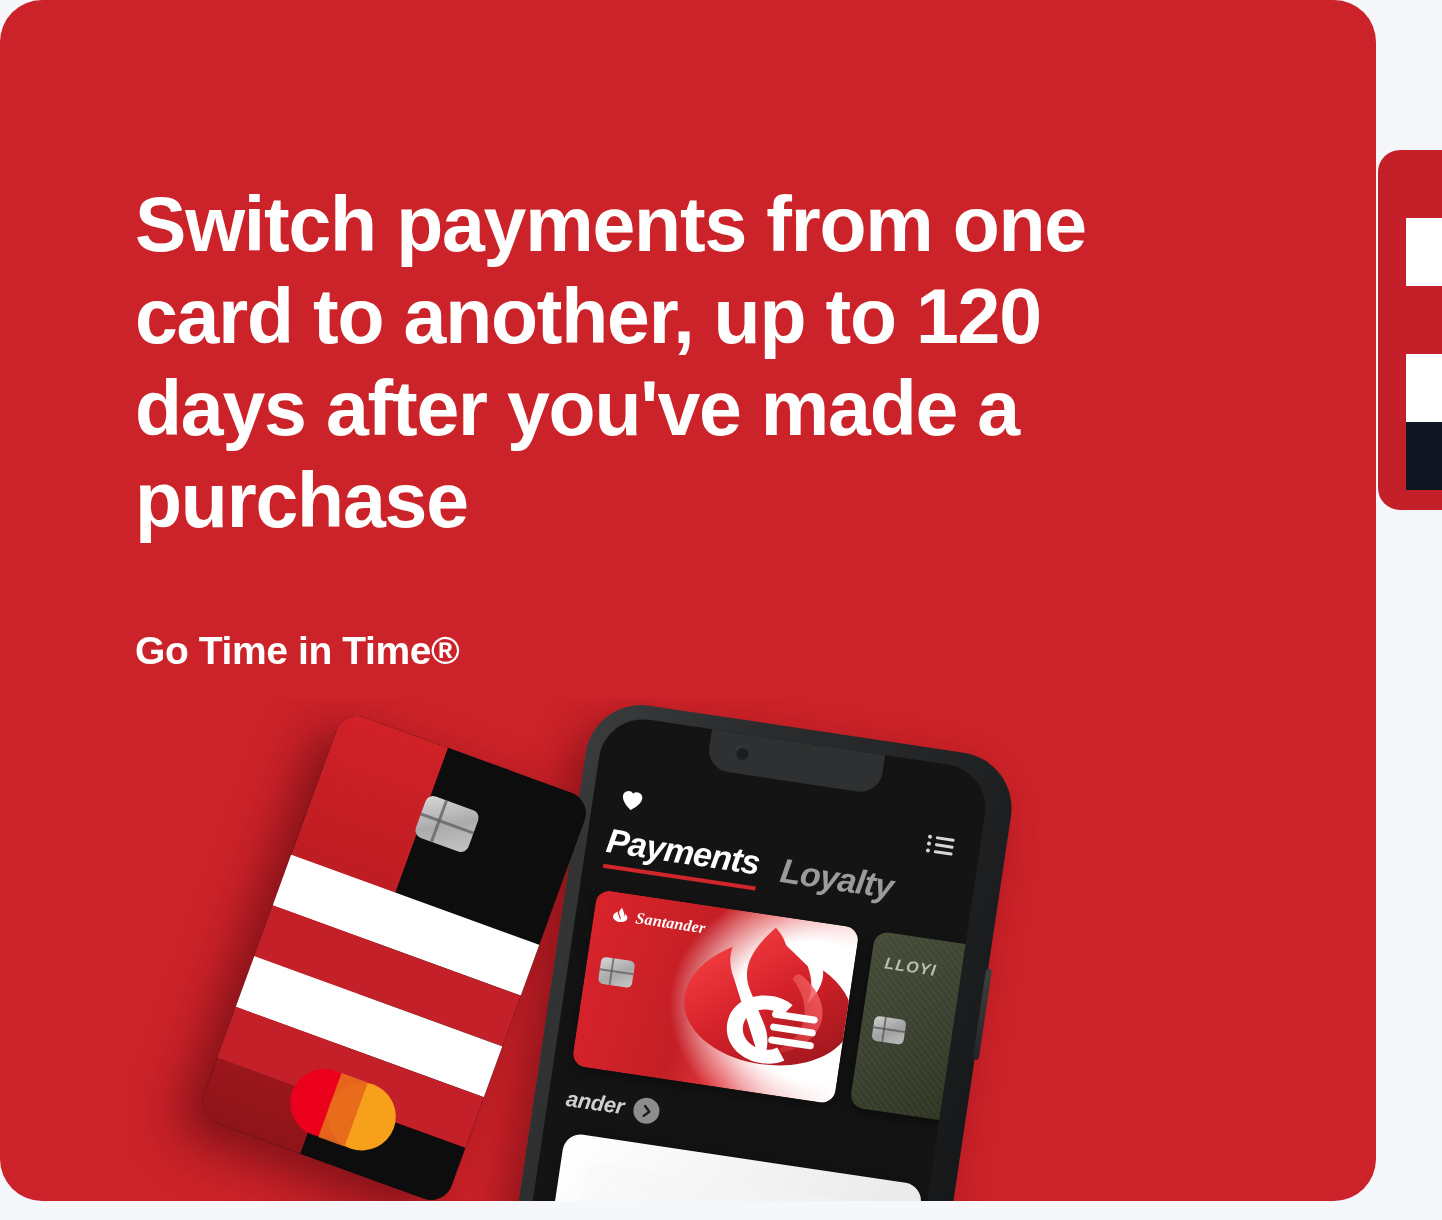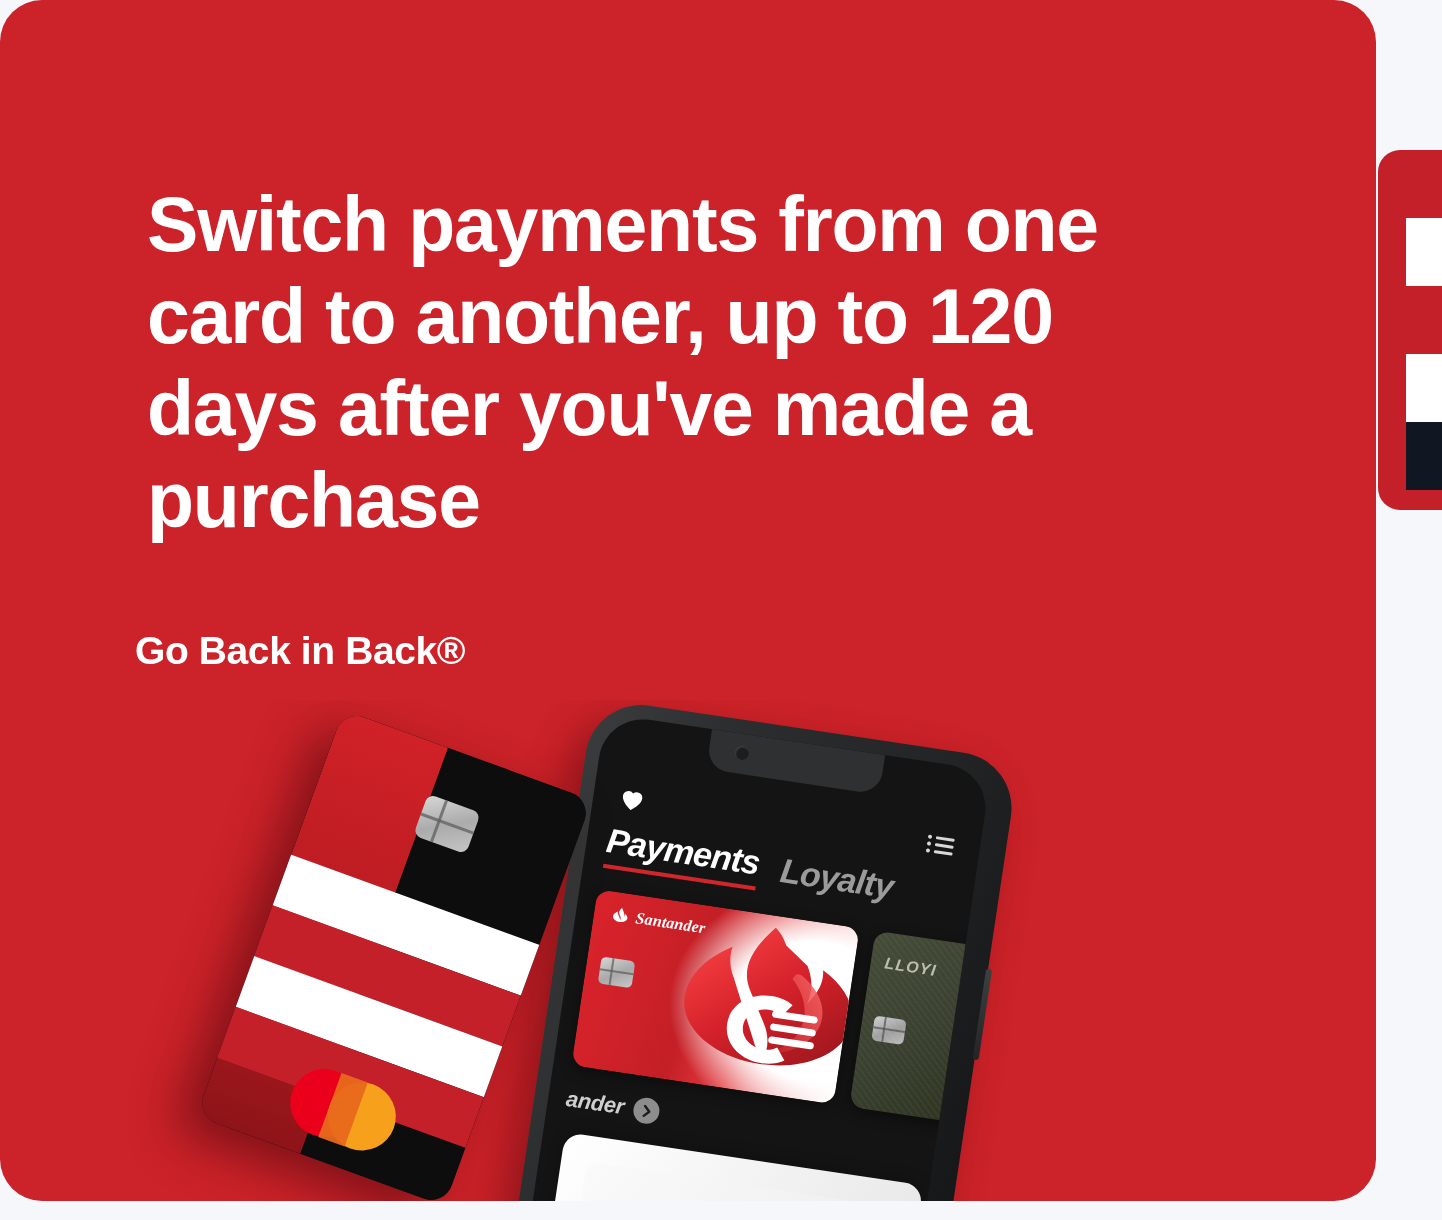--- a/index.html
+++ b/index.html
@@ -17,21 +17,21 @@
   
   .hero{
     position:absolute; left:0; top:0;
     width:1376px; height:1201px;
     background:#cc2229;
     border-radius:42px;
     overflow:hidden;
   }
 
   
-  .copy{ position:absolute; left:135px; top:178px; width:1075px;margin-left:12px; }
+  .copy{ position:absolute; left:135px; top:178px; width:1075px; }
   .headline{
     color:#ffffff;
     font-size:77px;
     line-height:92px;
     font-weight:700;
     letter-spacing:-1.2px;
   }
   .subhead{
     position:absolute; left:135px; top:629px;
     color:#ffffff;
@@ -284,21 +284,21 @@
 <body>
 
 <div class="stage">
 
   <div class="hero">
 
     <div class="copy">
       <h1 class="headline">Switch payments from one card to another, up to 120 days after you've made a purchase</h1>
     </div>
 
-    <div class="subhead">Go Back in Back®</div>
+    <div class="subhead">Go Time in Time®</div>
 
     <div class="art">
 
       <div class="phone-wrap">
         <div class="phone-body"></div>
         <div class="side-btn"></div>
 
         <div class="phone-screen">
           <div class="notch">
             <div class="notch-speaker"></div>

